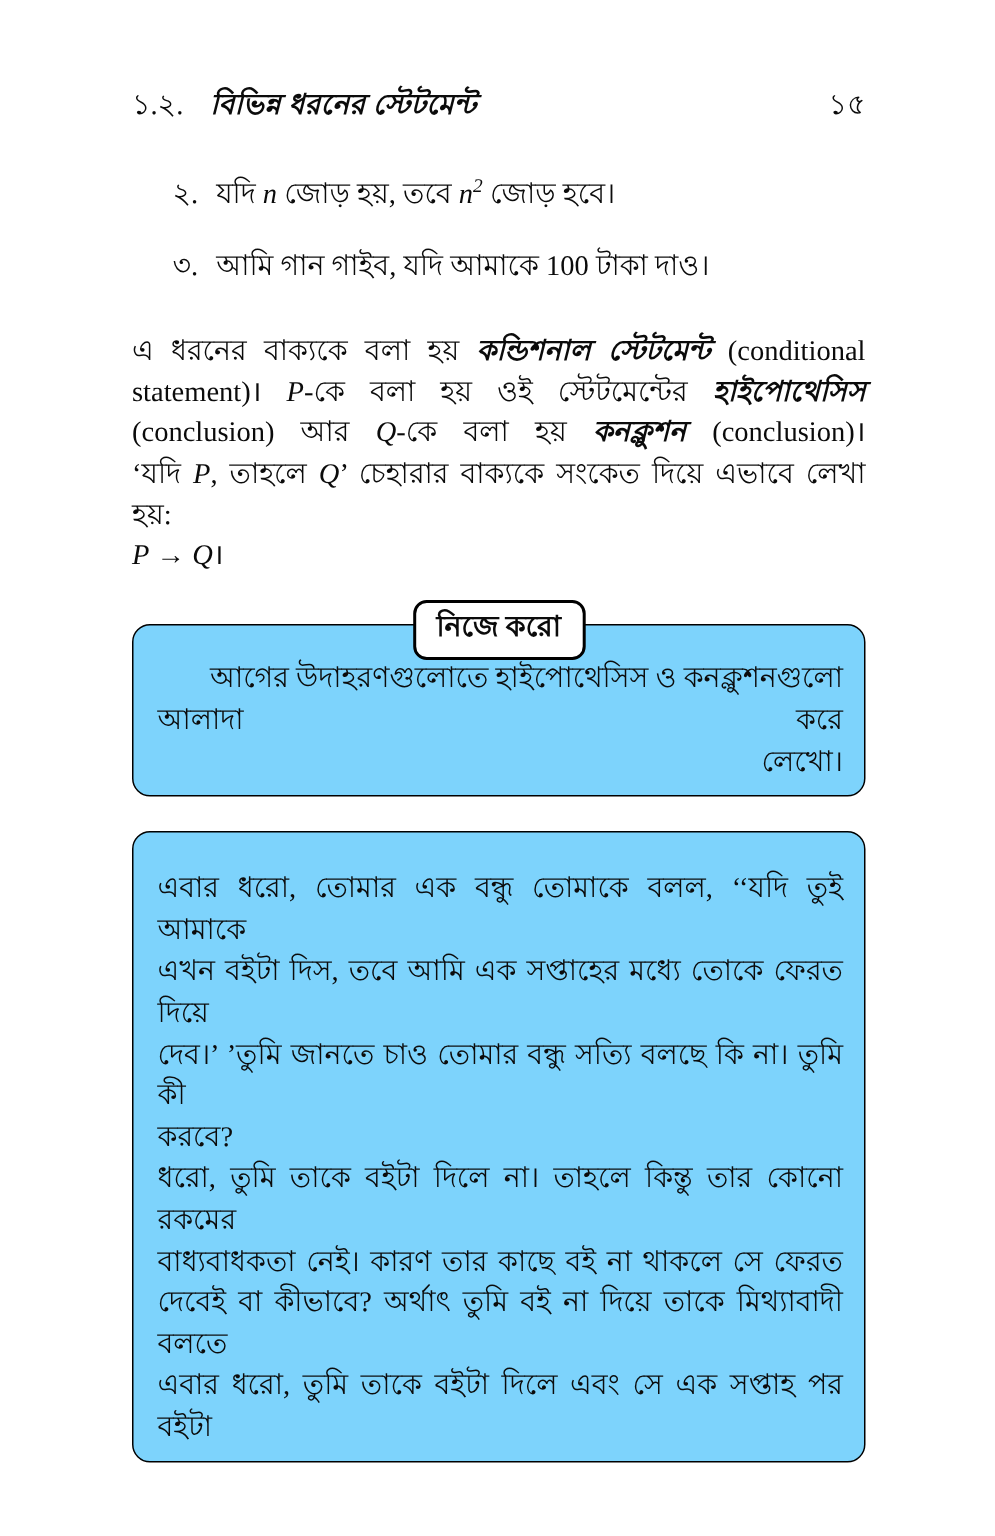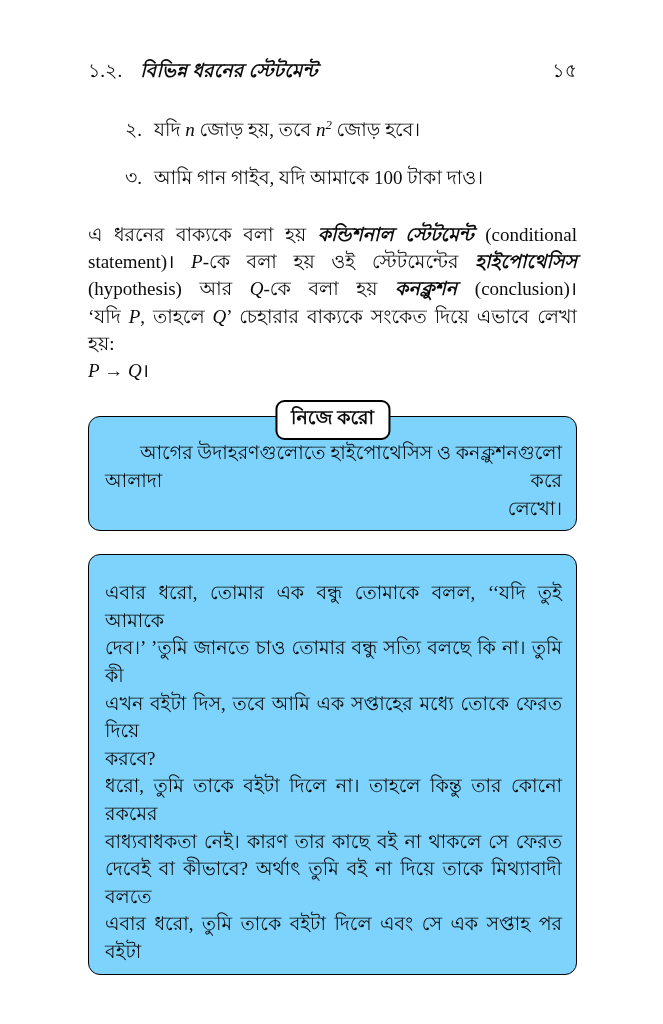--- a/index.html
+++ b/index.html
@@ -11,21 +11,21 @@
   .page { position:relative; width:663px; height:1024px; background:#fff;padding-left:36px; }
   .content { position:absolute; left:88px; top:58px; width:489px; }
 
   
   .header { display:flex; justify-content:space-between; align-items:baseline; line-height:26px; }
   .header-left { display:flex; gap:18px; }
   .sec-num { font-weight:400; }
   .sec-title { font-style:italic; font-weight:700; letter-spacing:0.2px; }
 
   
-  .list-item { margin-left:37px; margin-top:20px; line-height:28px; white-space:nowrap; }
+  .list-item { margin-left:27px; margin-top:20px; line-height:28px; white-space:nowrap; }
   .list-item.first { margin-top:32px; }
   .li-num { margin-right:12px; }
 
   
   .para { margin-top:29px; }
   .para .ln { line-height:27.2px; }
   .jl { text-align:justify; text-align-last:justify; }
   .ll { text-align:left; }
 
   .m { font-style:italic; }            
@@ -64,35 +64,35 @@
     <div class="list-item first">
       <span class="li-num">২.</span><span>যদি </span><span class="m">n</span><span> জোড় হয়, তবে </span><span class="m">n</span><sup class="m">2</sup><span> জোড় হবে।</span>
     </div>
     <div class="list-item">
       <span class="li-num">৩.</span><span>আমি গান গাইব, যদি আমাকে </span><span>100</span><span> টাকা দাও।</span>
     </div>
 
     <div class="para">
       <div class="ln jl"><span>এ ধরনের বাক্যকে বলা হয় </span><span class="bi">কন্ডিশনাল স্টেটমেন্ট</span><span> (conditional</span></div>
       <div class="ln jl"><span>statement)। </span><span class="m">P</span><span>-কে বলা হয় ওই স্টেটমেন্টের </span><span class="bi">হাইপোথেসিস</span></div>
-      <div class="ln jl"><span>(hypothesis) আর </span><span class="m">Q</span><span>-কে বলা হয় </span><span class="bi">কনক্লুশন</span><span> (conclusion)।</span></div>
+      <div class="ln jl"><span>(conclusion) আর </span><span class="m">Q</span><span>-কে বলা হয় </span><span class="bi">কনক্লুশন</span><span> (conclusion)।</span></div>
       <div class="ln jl"><span>‘যদি </span><span class="m">P</span><span>, তাহলে </span><span class="m">Q</span><span>’ চেহারার বাক্যকে সংকেত দিয়ে এভাবে লেখা হয়:</span></div>
       <div class="ln ll"><span class="m">P</span><span> → </span><span class="m">Q</span><span>।</span></div>
     </div>
 
     <div class="callout nije-box">
       <div class="pill center">নিজে করো</div>
       <div class="ln jl">আগের উদাহরণগুলোতে হাইপোথেসিস ও কনক্লুশনগুলো আলাদা করে</div>
       <div class="ln ll">লেখো।</div>
     </div>
 
     <div class="callout example-box">
       <div class="ln jl">এবার ধরো, তোমার এক বন্ধু তোমাকে বলল, ‘‘যদি তুই আমাকে</div>
+      <div class="ln jl">এখন বইটা দিস, তবে আমি এক সপ্তাহের মধ্যে তোকে ফেরত দিয়ে</div>
       <div class="ln jl">দেব।’ ’তুমি জানতে চাও তোমার বন্ধু সত্যি বলছে কি না। তুমি কী</div>
-      <div class="ln jl">এখন বইটা দিস, তবে আমি এক সপ্তাহের মধ্যে তোকে ফেরত দিয়ে</div>
       <div class="ln ll">করবে?</div>
       <div class="ln jl">ধরো, তুমি তাকে বইটা দিলে না। তাহলে কিন্তু তার কোনো রকমের</div>
       <div class="ln jl">বাধ্যবাধকতা নেই। কারণ তার কাছে বই না থাকলে সে ফেরত</div>
       <div class="ln jl">দেবেই বা কীভাবে? অর্থাৎ তুমি বই না দিয়ে তাকে মিথ্যাবাদী বলতে</div>
       <div class="ln jl">এবার ধরো, তুমি তাকে বইটা দিলে এবং সে এক সপ্তাহ পর বইটা</div>
 
     </div>
 
   </div>
 </div>

